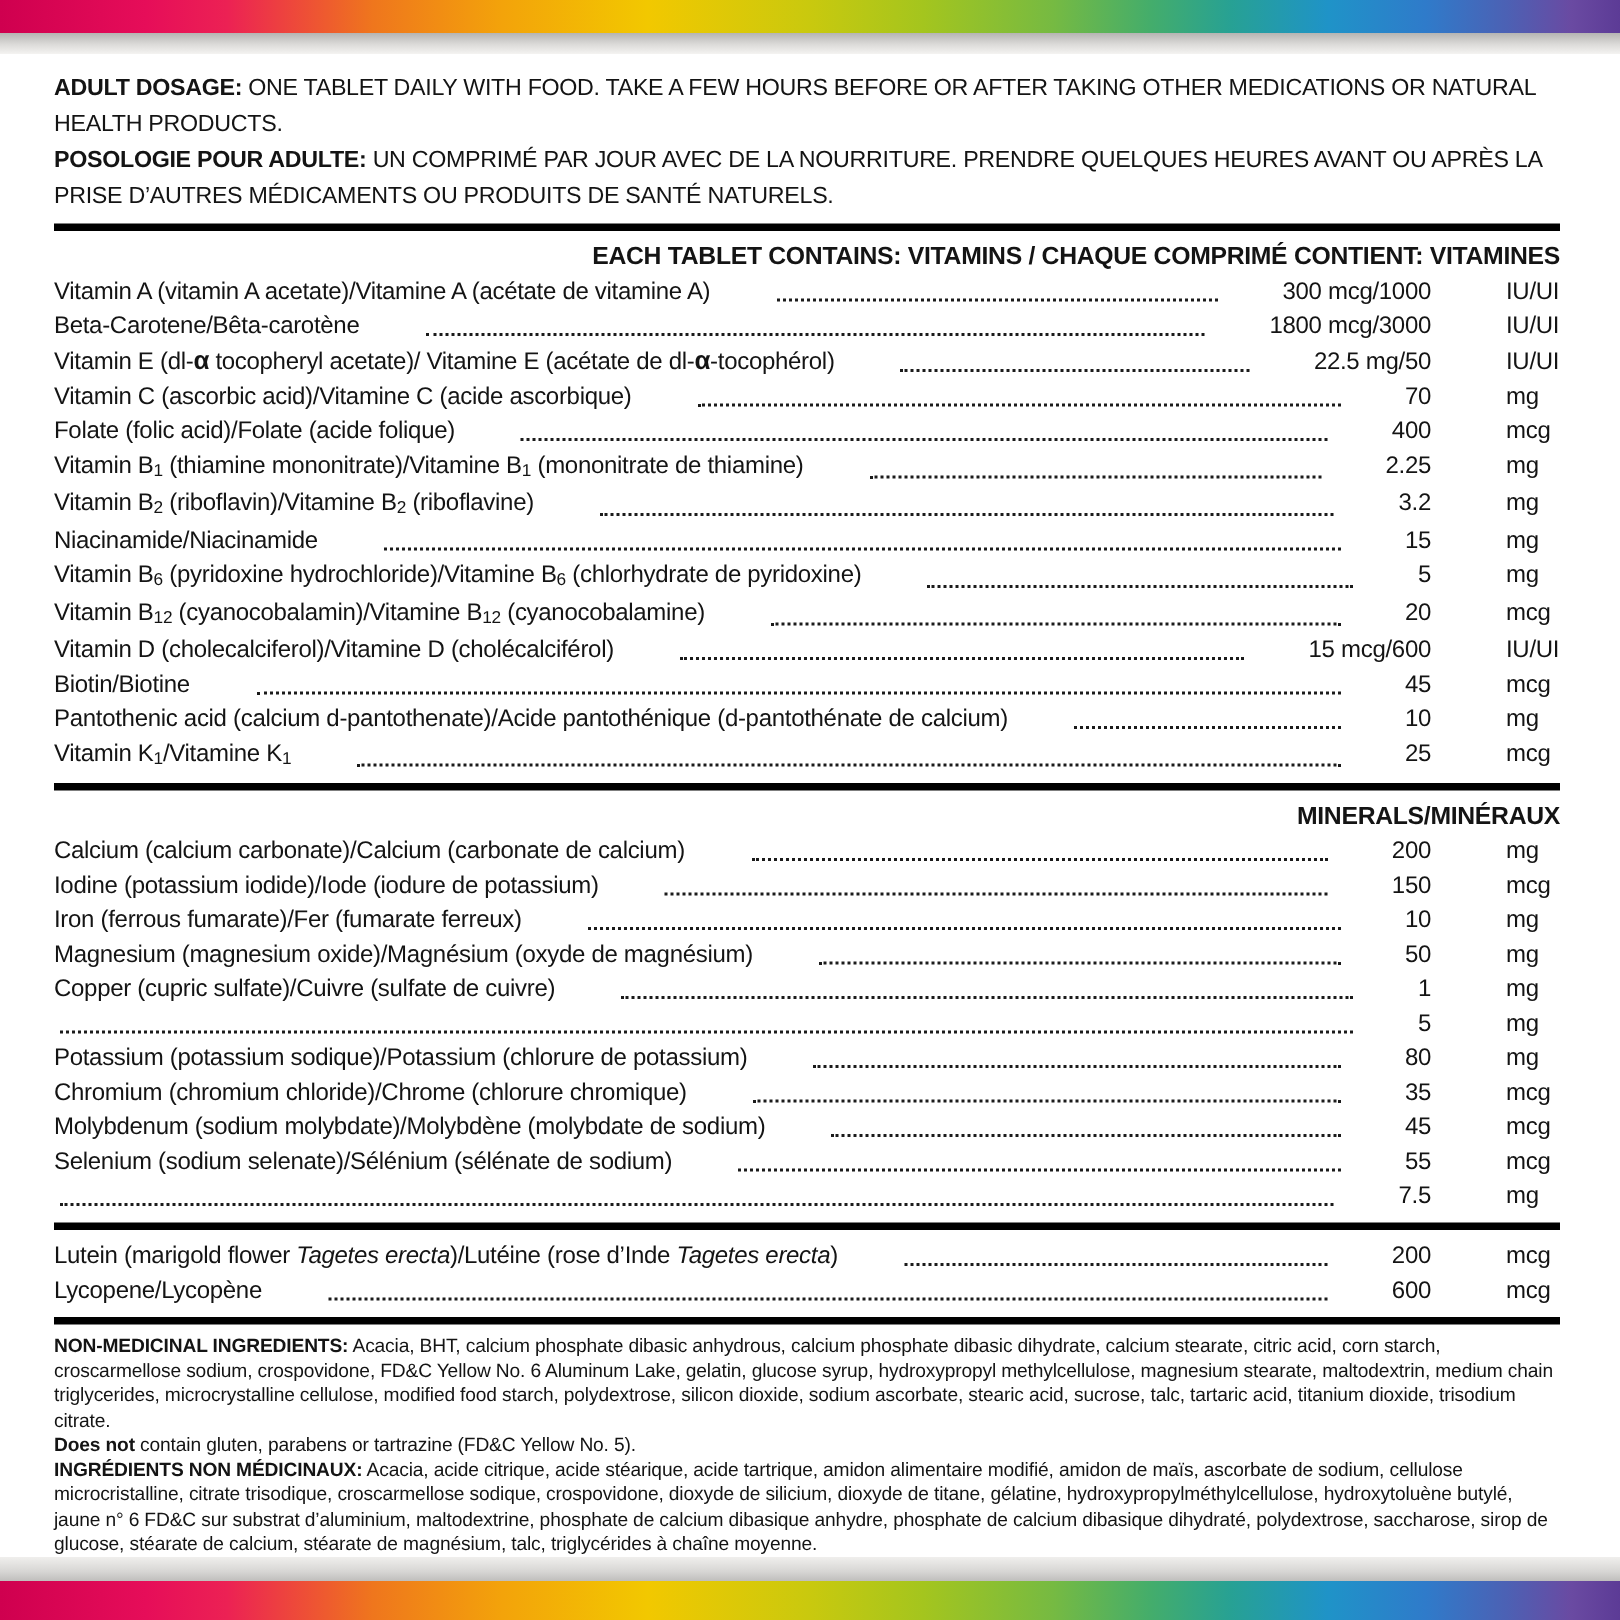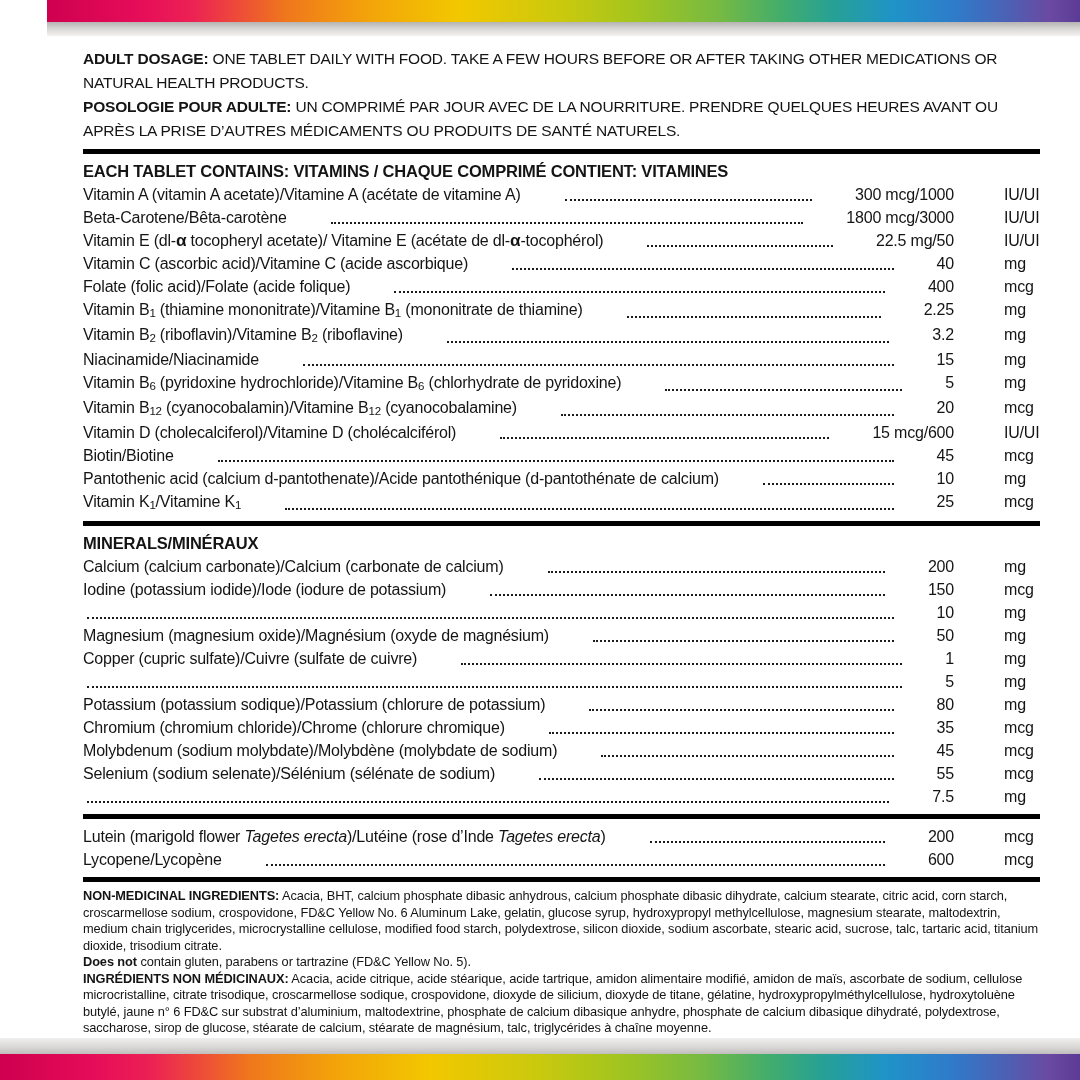--- a/index.html
+++ b/index.html
@@ -2,37 +2,37 @@
 <html><head>
 <meta charset="utf-8">
 <style>
   * { margin:0; padding:0; box-sizing:border-box; }
   html,body { background:#ffffff; }
   body {
     width:1080px; height:1080px;
     font-family:"Liberation Sans","DejaVu Sans",sans-serif;
     color:#141414;
   }
-  .page { position:relative; width:1080px; height:1080px; background:#fff; overflow:hidden;padding-left:47px; }
+  .page { position:relative; width:1080px; height:1080px; background:#fff; overflow:hidden; }
 
   .stripe-rainbow { width:100%; height:22px; }
   .stripe-silver-top { width:100%; height:14px;
     background:linear-gradient(180deg,#b5b4b2 0%,#dcdbd9 55%,#f4f3f1 100%); }
   .stripe-silver-bottom { position:absolute; left:0; top:1038px; width:100%; height:16px;
     background:linear-gradient(180deg,#f0efed 0%,#d7d6d4 60%,#bfbebc 100%); }
   .stripe-rainbow-bottom { position:absolute; left:0; top:1054px; width:100%; height:26px; }
 
   .content { height:1002px; padding:11px 40px 0 36px; overflow:hidden; }
 
   .dosage p { font-size:15.5px; line-height:24px; letter-spacing:-0.2px; }
   .dosage b { font-weight:bold; }
 
   .divider { height:5px; background:#000; margin:6px 0; }
 
-  .sec-h { font-size:16.5px; font-weight:bold; line-height:23px; letter-spacing:-0.2px; }
+  .sec-h { font-size:16.5px; font-weight:bold; line-height:23px; letter-spacing:-0.2px;text-align:right; }
 
   .row { display:flex; align-items:baseline; font-size:16px; line-height:23px; letter-spacing:-0.2px;gap:40px; }
   .row .lbl { white-space:nowrap; flex:0 0 auto; }
   .row .leader { flex:1 1 auto; min-width:10px; align-self:flex-end;
     border-bottom:2px dotted #1b1b1b; margin:0 3px 5px 4px; }
   .row .amt { white-space:nowrap; text-align:right; flex:0 0 auto; }
   .row .unit { width:46px; padding-left:10px; white-space:nowrap; flex:0 0 auto; }
 
   sub { font-size:72%; vertical-align:baseline; position:relative; top:2px; }
   i { font-style:italic;text-align:center; }
@@ -76,21 +76,21 @@
           </div>
           <div class="row">
             <span class="lbl">Vitamin E (dl-<span class="ag">α</span> tocopheryl acetate)/ Vitamine E (acétate de dl-<span class="ag">α</span>-tocophérol)</span>
             <span class="leader"></span>
             <span class="amt">22.5 mg/50</span>
             <span class="unit">IU/UI</span>
           </div>
           <div class="row">
             <span class="lbl">Vitamin C (ascorbic acid)/Vitamine C (acide ascorbique)</span>
             <span class="leader"></span>
-            <span class="amt">40</span>
+            <span class="amt">70</span>
             <span class="unit">mg</span>
           </div>
           <div class="row">
             <span class="lbl">Folate (folic acid)/Folate (acide folique)</span>
             <span class="leader"></span>
             <span class="amt">400</span>
             <span class="unit">mcg</span>
           </div>
           <div class="row">
             <span class="lbl">Vitamin B<sub>1</sub> (thiamine mononitrate)/Vitamine B<sub>1</sub> (mononitrate de thiamine)</span>
@@ -160,20 +160,21 @@
             <span class="amt">200</span>
             <span class="unit">mg</span>
           </div>
           <div class="row">
             <span class="lbl">Iodine (potassium iodide)/Iode (iodure de potassium)</span>
             <span class="leader"></span>
             <span class="amt">150</span>
             <span class="unit">mcg</span>
           </div>
           <div class="row">
+            <span class="lbl">Iron (ferrous fumarate)/Fer (fumarate ferreux)</span>
             <span class="leader"></span>
             <span class="amt">10</span>
             <span class="unit">mg</span>
           </div>
           <div class="row">
             <span class="lbl">Magnesium (magnesium oxide)/Magnésium (oxyde de magnésium)</span>
             <span class="leader"></span>
             <span class="amt">50</span>
             <span class="unit">mg</span>
           </div>

